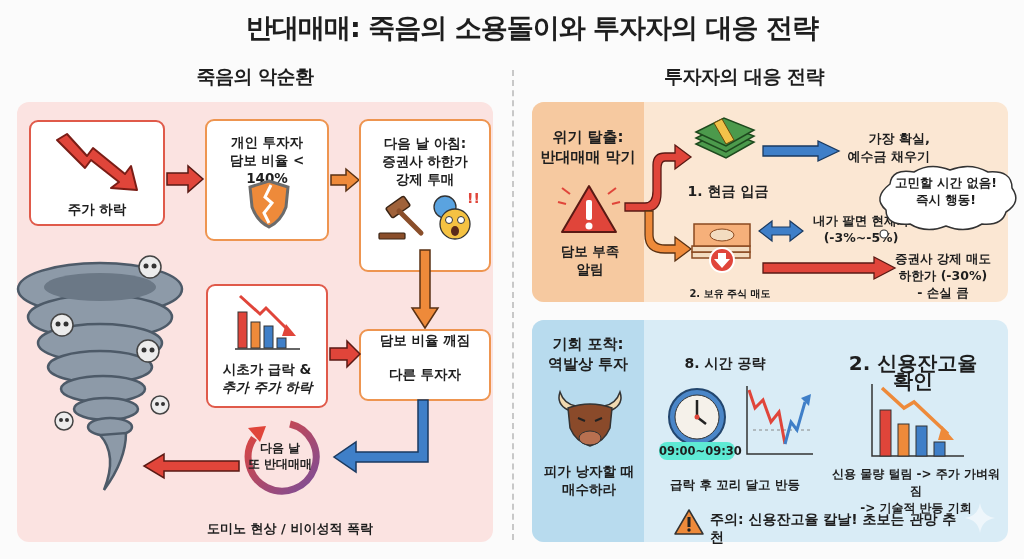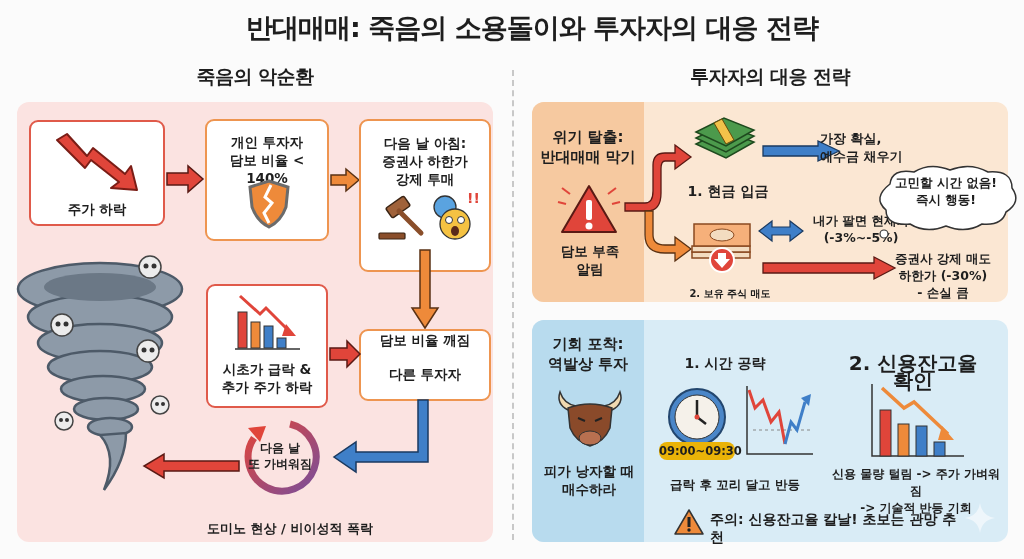--- a/index.html
+++ b/index.html
@@ -22,21 +22,21 @@
 
   .lbl { font-weight: bold; font-size: 13.5px; line-height: 18px; text-align: center; }
   .lbl-lg { font-weight: bold; font-size: 15px; line-height: 20px; text-align: center; }
   svg { overflow: visible; }
 </style>
 </head>
 <body>
 
 <div class="abs title">반대매매: 죽음의 소용돌이와 투자자의 대응 전략</div>
 <div class="abs sec-title" style="left:17px;width:476px;">죽음의 악순환</div>
-<div class="abs sec-title" style="left:532px;width:476px;">투자자의 대응 전략</div>
+<div class="abs sec-title" style="left:506px;width:476px;">투자자의 대응 전략</div>
 <div class="abs divider"></div>
 
 <div class="abs left-panel"></div>
 
 <div class="abs box" style="left:29px;top:120px;width:136px;height:106px;">
   <svg class="abs" style="left:22px;top:10px;" width="90" height="62" viewBox="0 0 90 62">
     <polygon points="4,8 14,2 34,24 40,16 72,42 78,34 84,58 58,56 66,50 38,28 32,36" fill="#e0453a" stroke="#7a1d16" stroke-width="2" stroke-linejoin="round"></polygon>
   </svg>
   <span class="abs" style="left:0;right:0;top:78px;">주가 하락</span>
 </div>
@@ -90,21 +90,21 @@
   <svg class="abs" style="left:26px;top:8px;" width="70" height="58" viewBox="0 0 70 58">
     <rect x="4" y="18" width="9" height="36" fill="#e0453a" stroke="#333" stroke-width="1"></rect>
     <rect x="17" y="28" width="9" height="26" fill="#ee8a3a" stroke="#333" stroke-width="1"></rect>
     <rect x="30" y="32" width="9" height="22" fill="#3f7fc8" stroke="#333" stroke-width="1"></rect>
     <rect x="43" y="44" width="9" height="10" fill="#3f7fc8" stroke="#333" stroke-width="1"></rect>
     <line x1="1" y1="55" x2="66" y2="55" stroke="#333" stroke-width="1.5"></line>
     <polyline points="6,2 26,20 32,14 56,38" fill="none" stroke="#e0453a" stroke-width="3"></polyline>
     <polygon points="52,30 62,42 48,42" fill="#e0453a"></polygon>
   </svg>
   <span class="abs" style="left:0;right:0;top:74px;">시초가 급락 &amp;</span>
-  <span class="abs" style="left:0;right:0;top:92px;">추가 주가 하락</span>
+  <span class="abs" style="left:0;right:0;top:92px;font-style:italic;">추가 주가 하락</span>
 </div>
 
 <svg class="abs" style="left:329px;top:340px;" width="32" height="28" viewBox="0 0 32 28">
   <polygon points="1,8 18,8 18,1 31,14 18,27 18,20 1,20" fill="#e0453a" stroke="#5a1a14" stroke-width="1.5"></polygon>
 </svg>
 
 <svg class="abs" style="left:330px;top:400px;" width="100" height="80" viewBox="0 0 100 80">
   <path d="M88,0 L98,0 L98,62 L26,62 L26,72 L4,57 L26,42 L26,52 L88,52 Z" fill="#3f7fc8" stroke="#1a3a60" stroke-width="1.5"></path>
 </svg>
 
@@ -113,21 +113,21 @@
     <linearGradient id="ringg" x1="0" y1="0" x2="1" y2="1">
       <stop offset="0" stop-color="#e0453a"></stop>
         <stop offset="1" stop-color="#7a4e9a"></stop>
     </linearGradient>
   </defs>
   <path d="M50,6 A34,34 0 1 1 14,20" fill="none" stroke="url(#ringg)" stroke-width="7"></path>
   <polygon points="8,10 26,8 20,24" fill="#e0453a"></polygon>
 </svg>
 <div class="abs" style="left:246px;top:440px;width:68px;text-align:center;font-weight:bold;font-size:12px;line-height:16px;">
   <span style="display:block">다음 날</span>
-  <span style="display:block">또 가벼워짐</span>
+  <span style="display:block">또 반대매매</span>
 </div>
 
 <svg class="abs" style="left:142px;top:452px;" width="98" height="28" viewBox="0 0 98 28">
   <polygon points="97,9 22,9 22,2 2,14 22,26 22,19 97,19" fill="#e0453a" stroke="#5a1a14" stroke-width="1.5"></polygon>
 </svg>
 
 <div class="abs lbl" style="left:180px;top:520px;width:220px;font-size:13px;">도미노 현상 / 비이성적 폭락</div>
 
 <svg class="abs" style="left:8px;top:255px;" width="185" height="240" viewBox="0 0 185 240">
   <g fill="#8d9aa8" stroke="#4d5a68" stroke-width="2.5">
@@ -198,21 +198,21 @@
       <polygon points="4,24 34,38 62,22 32,10"></polygon>
       <polygon points="4,18 34,32 62,16 32,4"></polygon>
   </g>
   <polygon points="22,9 30,5 42,26 34,30" fill="#f2c24a" stroke="#6a4a0a" stroke-width="1"></polygon>
 </svg>
 <div class="abs lbl" style="left:680px;top:182px;width:96px;font-size:14px;">1. 현금 입금</div>
 
 <svg class="abs" style="left:762px;top:140px;" width="78" height="22" viewBox="0 0 78 22">
   <polygon points="1,6 56,6 56,1 77,11 56,21 56,16 1,16" fill="#3f7fc8" stroke="#1a3a60" stroke-width="1.3"></polygon>
 </svg>
-<div class="abs lbl" style="left:820px;top:130px;width:110px;text-align:left;font-size:13px;">
+<div class="abs lbl" style="left:820px;top:130px;width:110px;text-align:right;font-size:13px;">
   <span style="display:block">가장 확실,</span>
   <span style="display:block">예수금 채우기</span>
 </div>
 
 <svg class="abs" style="left:690px;top:222px;" width="64" height="54" viewBox="0 0 64 54">
   <g fill="#f3dcc0" stroke="#8a4a20" stroke-width="1.5">
     <rect x="2" y="30" width="58" height="6"></rect>
       <rect x="2" y="24" width="58" height="6"></rect>
     <rect x="4" y="2" width="56" height="22" fill="#f6b07a"></rect>
   </g>
@@ -263,29 +263,29 @@
   <path d="M14,18 Q36,10 58,18 L56,38 Q50,52 36,56 Q22,52 16,38 Z" fill="#8a4a2a" stroke="#333" stroke-width="1.5"></path>
   <ellipse cx="36" cy="48" rx="11" ry="7" fill="#b87050" stroke="#333"></ellipse>
   <line x1="24" y1="28" x2="31" y2="31" stroke="#222" stroke-width="2"></line>
     <line x1="48" y1="28" x2="41" y2="31" stroke="#222" stroke-width="2"></line>
 </svg>
 <div class="abs lbl" style="left:538px;top:462px;width:102px;">
   <span style="display:block">피가 낭자할 때</span>
   <span style="display:block">매수하라</span>
 </div>
 
-<div class="abs lbl" style="left:670px;top:354px;width:110px;font-size:14px;">1. 시간 공략</div>
+<div class="abs lbl" style="left:670px;top:354px;width:110px;font-size:14px;">8. 시간 공략</div>
 <svg class="abs" style="left:666px;top:386px;" width="62" height="62" viewBox="0 0 62 62">
   <circle cx="31" cy="31" r="28" fill="#4a86c8" stroke="#23466e" stroke-width="2"></circle>
   <circle cx="31" cy="31" r="22" fill="#f5f1ea" stroke="#333" stroke-width="1"></circle>
   <line x1="31" y1="31" x2="31" y2="14" stroke="#222" stroke-width="2.5"></line>
   <line x1="31" y1="31" x2="40" y2="38" stroke="#222" stroke-width="2.5"></line>
   <circle cx="31" cy="31" r="2.5" fill="#e0453a"></circle>
 </svg>
-<div class="abs" style="left:659px;top:442px;width:76px;height:18px;background:#eab308;border-radius:8px;font-weight:bold;font-size:11.5px;line-height:18px;text-align:center;">09:00~09:30</div>
+<div class="abs" style="left:659px;top:442px;width:76px;height:18px;background:#5eead4;border-radius:8px;font-weight:bold;font-size:11.5px;line-height:18px;text-align:center;">09:00~09:30</div>
 <svg class="abs" style="left:745px;top:384px;" width="70" height="72" viewBox="0 0 70 72">
   <polyline points="2,2 2,70 68,70" fill="none" stroke="#333" stroke-width="1.5"></polyline>
   <line x1="8" y1="46" x2="66" y2="46" stroke="#888" stroke-dasharray="3,3"></line>
   <polyline points="4,6 10,24 18,16 26,38 34,28 40,60" fill="none" stroke="#e0453a" stroke-width="3"></polyline>
   <polyline points="40,60 46,38 52,46 60,18" fill="none" stroke="#3f7fc8" stroke-width="3"></polyline>
   <polygon points="56,14 66,10 64,22" fill="#3f7fc8"></polygon>
 </svg>
 <div class="abs lbl" style="left:660px;top:476px;width:150px;font-size:12.5px;">급락 후 꼬리 달고 반등</div>
 
 <div class="abs lbl" style="left:840px;top:354px;width:146px;font-size:20px;">2. 신용잔고율 확인</div>

